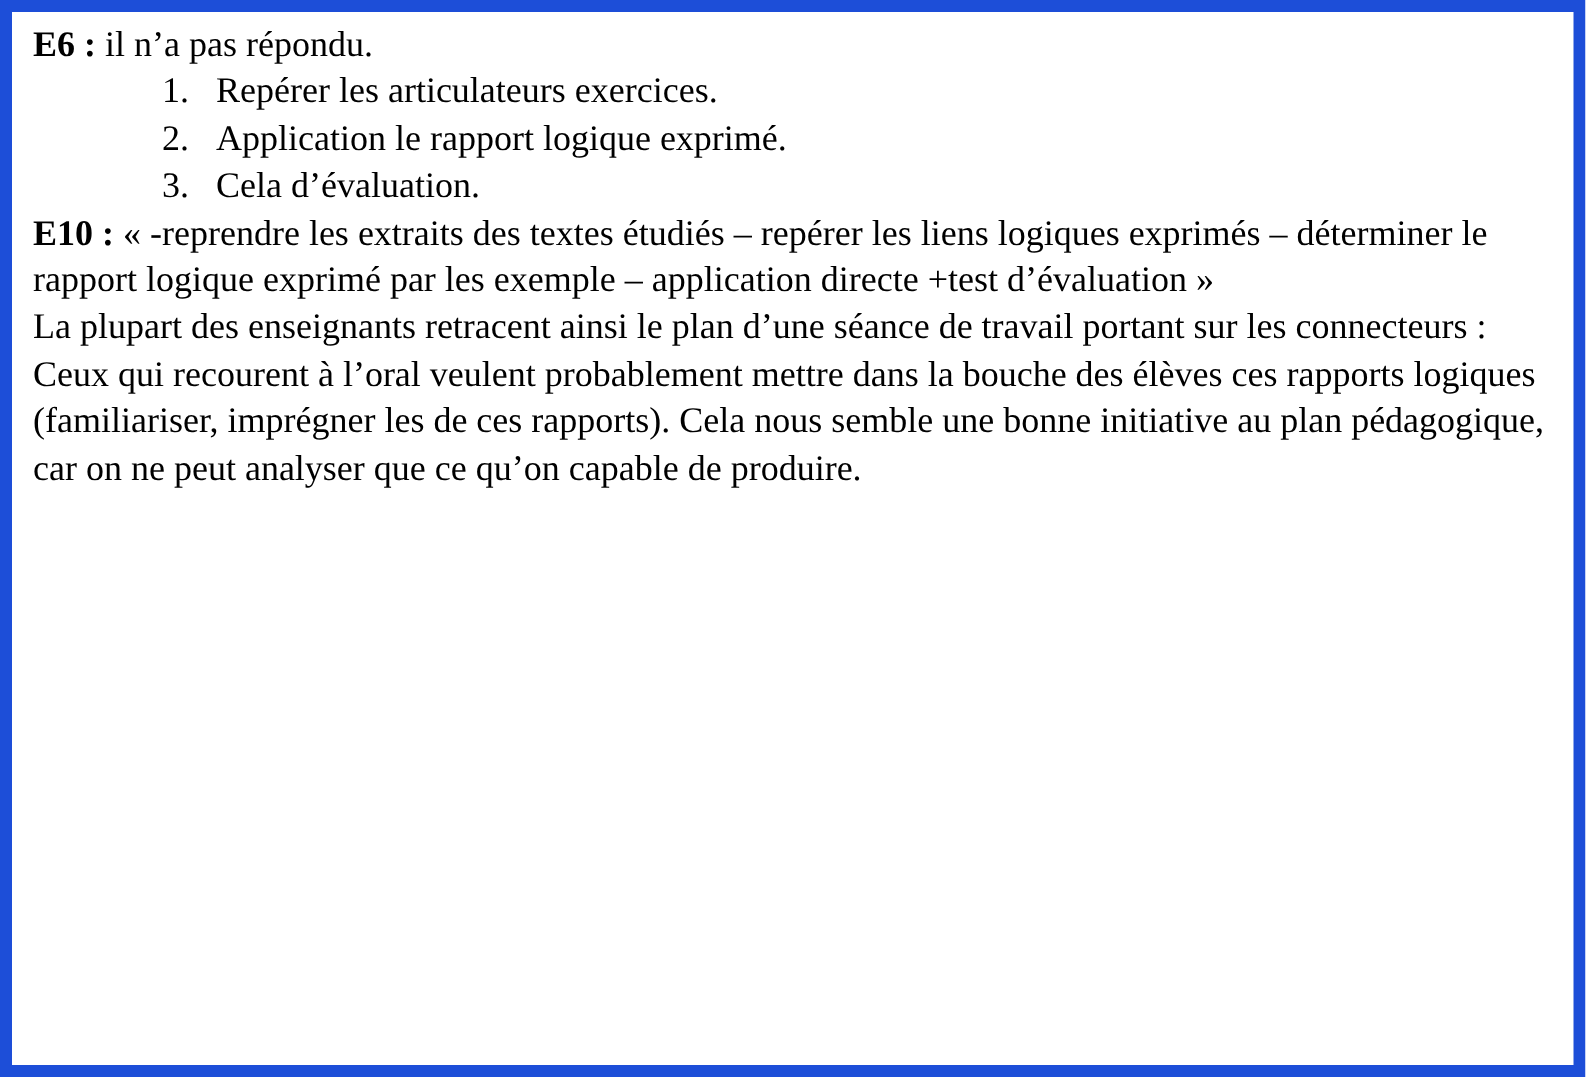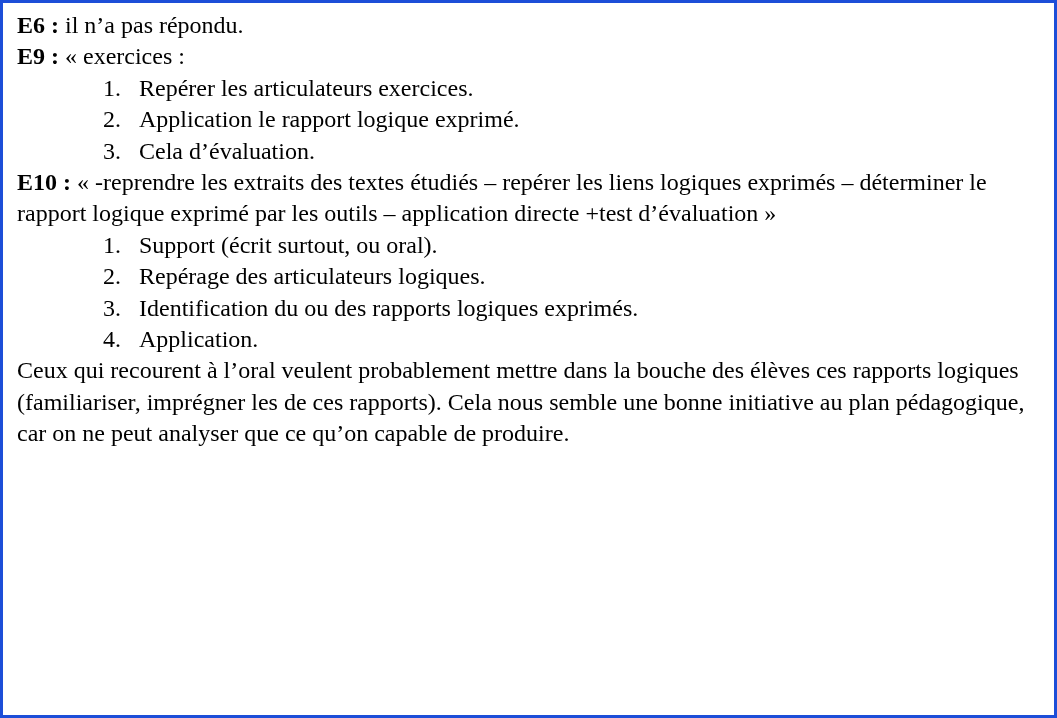--- a/index.html
+++ b/index.html
@@ -5,21 +5,21 @@
   html, body {
     margin: 0;
     padding: 0;
     background: #ffffff;
   }
   .doc-box {
     position: relative;
     width: 1057px;
     height: 718px;
     box-sizing: border-box;
-    border: 3px solid #1d4ed8;
+    border: 8px solid #1d4ed8;
     background: #ffffff;
     padding: 7px 15px 0 14px;
     overflow: hidden;
     font-family: "Liberation Serif", "DejaVu Serif", serif;
     font-size: 24px;
     line-height: 31.4px;
     color: #000000;
   }
   .doc-box p {
     margin: 0;
@@ -38,33 +38,27 @@
 </style>
 </head>
 <body>
 
 <div class="doc-box">
 
   <p><b>E6 :</b> <span>il n’a pas répondu.</span></p>
 
 
 
-  <p><b>E9 :</b> <span>« exercices :</span></p>
 
   <ol>
     <li><span>Repérer les articulateurs exercices.</span></li>
     <li><span>Application le rapport logique exprimé.</span></li>
     <li><span>Cela d’évaluation.</span></li>
   </ol>
 
-  <p><b>E10 :</b> <span>« -reprendre les extraits des textes étudiés – repérer les liens logiques exprimés – déterminer le rapport logique exprimé par les outils – application directe +test d’évaluation »</span></p>
+  <p><b>E10 :</b> <span>« -reprendre les extraits des textes étudiés – repérer les liens logiques exprimés – déterminer le rapport logique exprimé par les exemple – application directe +test d’évaluation »</span></p>
 
+  <p><span>La plupart des enseignants retracent ainsi le plan d’une séance de travail portant sur les connecteurs :</span></p>
 
-  <ol>
-    <li><span>Support (écrit surtout, ou oral).</span></li>
-    <li><span>Repérage des articulateurs logiques.</span></li>
-    <li><span>Identification du ou des rapports logiques exprimés.</span></li>
-    <li><span>Application.</span></li>
-  </ol>
 
   <p><span>Ceux qui recourent à l’oral veulent probablement mettre dans la bouche des élèves ces rapports logiques (familiariser, imprégner les de ces rapports). Cela nous semble une bonne initiative au plan pédagogique, car on ne peut analyser que ce qu’on capable de produire.</span></p>
 
 </div>
 
 </body></html>

